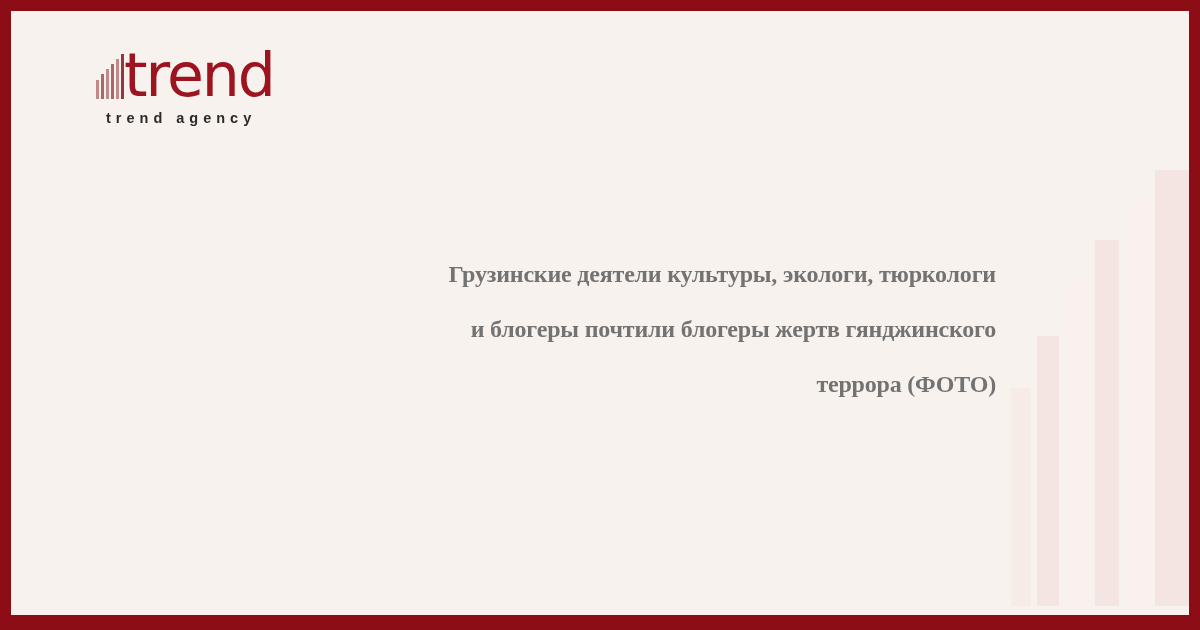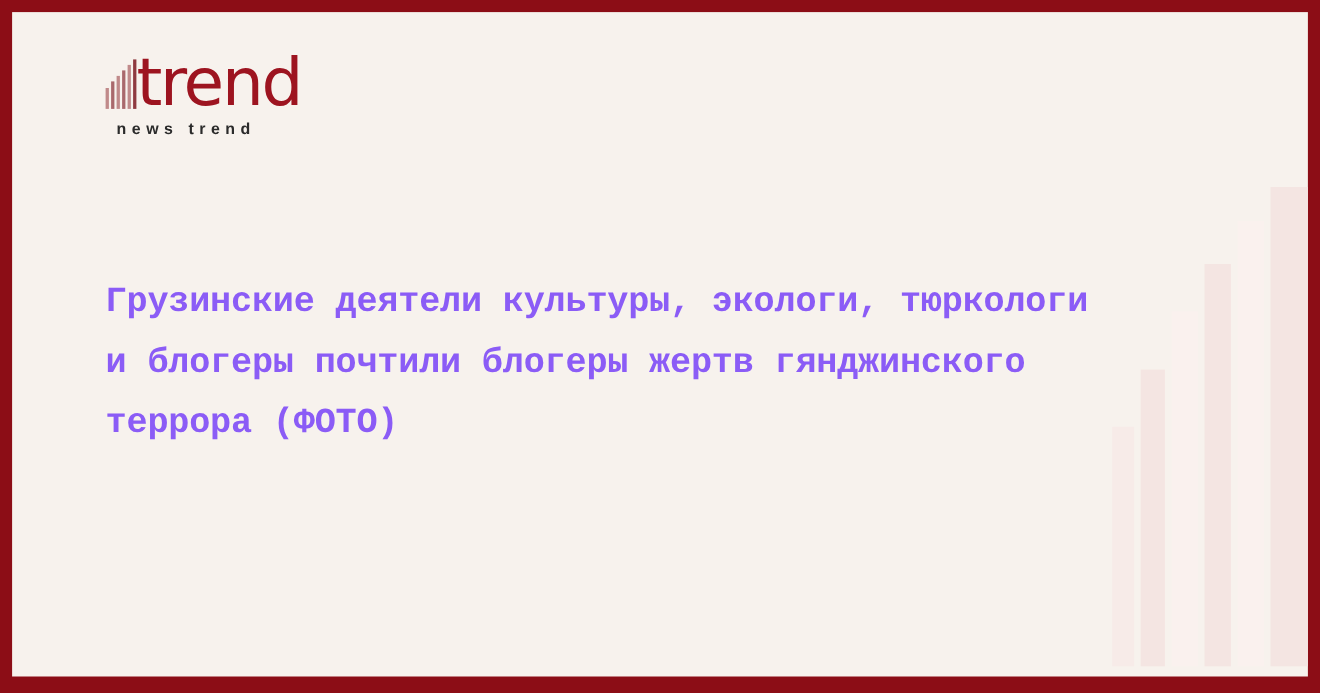--- a/index.html
+++ b/index.html
@@ -1,15 +1,15 @@
 <!DOCTYPE html>
 <html><head>
 <meta charset="utf-8">
 <style>
-  * { margin:0; padding:0; box-sizing:border-box; }
+  * { margin:0; padding:0; box-sizing:border-box;text-align:right; }
   html,body { width:1200px; height:630px; }
   body {
     font-family:"Liberation Sans", sans-serif;
     background:#8c0d16;
     overflow:hidden;
   }
   .card {
     position:absolute;
     left:11px; top:11px;
     width:1178px; height:604px;
@@ -73,25 +73,25 @@
     color:#2b2b2b;
     white-space:nowrap;
   }
 
   
   .headline {
     position:absolute;
     left:85px;
     top:236px;
     width:900px;
-    font-family:Liberation Mono, monospace;
-    font-size:32px;
+    font-family:Liberation Serif, serif;
+    font-size:24px;
     font-weight:700;
     line-height:55px;
-    color:#8b5cf6;
+    color:#737373;
     letter-spacing:-0.2px;
   }
 </style>
 </head>
 <body>
 
 <div class="card">
 
   <div class="watermark" id="watermark">
       <div class="wbar" style="left: 0px; width: 20px; height: 218px; background: rgb(247, 235, 232);"></div>
@@ -107,21 +107,21 @@
       <div class="logo-mark" id="logomark">
           <div class="lbar" style="left: 0px; width: 3.4px; height: 18.9px; background: rgb(192, 138, 138);"></div>
           <div class="lbar" style="left: 5px; width: 3.4px; height: 24.75px; background: rgb(169, 105, 108);"></div>
           <div class="lbar" style="left: 10px; width: 3.4px; height: 29.7px; background: rgb(192, 138, 138);"></div>
           <div class="lbar" style="left: 15px; width: 3.4px; height: 34.65px; background: rgb(169, 105, 108);"></div>
           <div class="lbar" style="left: 20px; width: 3.4px; height: 39.6px; background: rgb(192, 138, 138);"></div>
           <div class="lbar" style="left: 25px; width: 3.4px; height: 45px; background: rgb(143, 58, 64);"></div>
         </div>
       <div class="logo-word">trend</div>
     </div>
-    <div class="logo-sub">news trend</div>
+    <div class="logo-sub">trend agency</div>
   </div>
 
   <div class="headline" id="headline">
       <div>Грузинские деятели культуры, экологи, тюркологи</div>
       <div>и блогеры почтили блогеры жертв гянджинского</div>
       <div>террора (ФОТО)</div>
     </div>
 
 </div>
 

